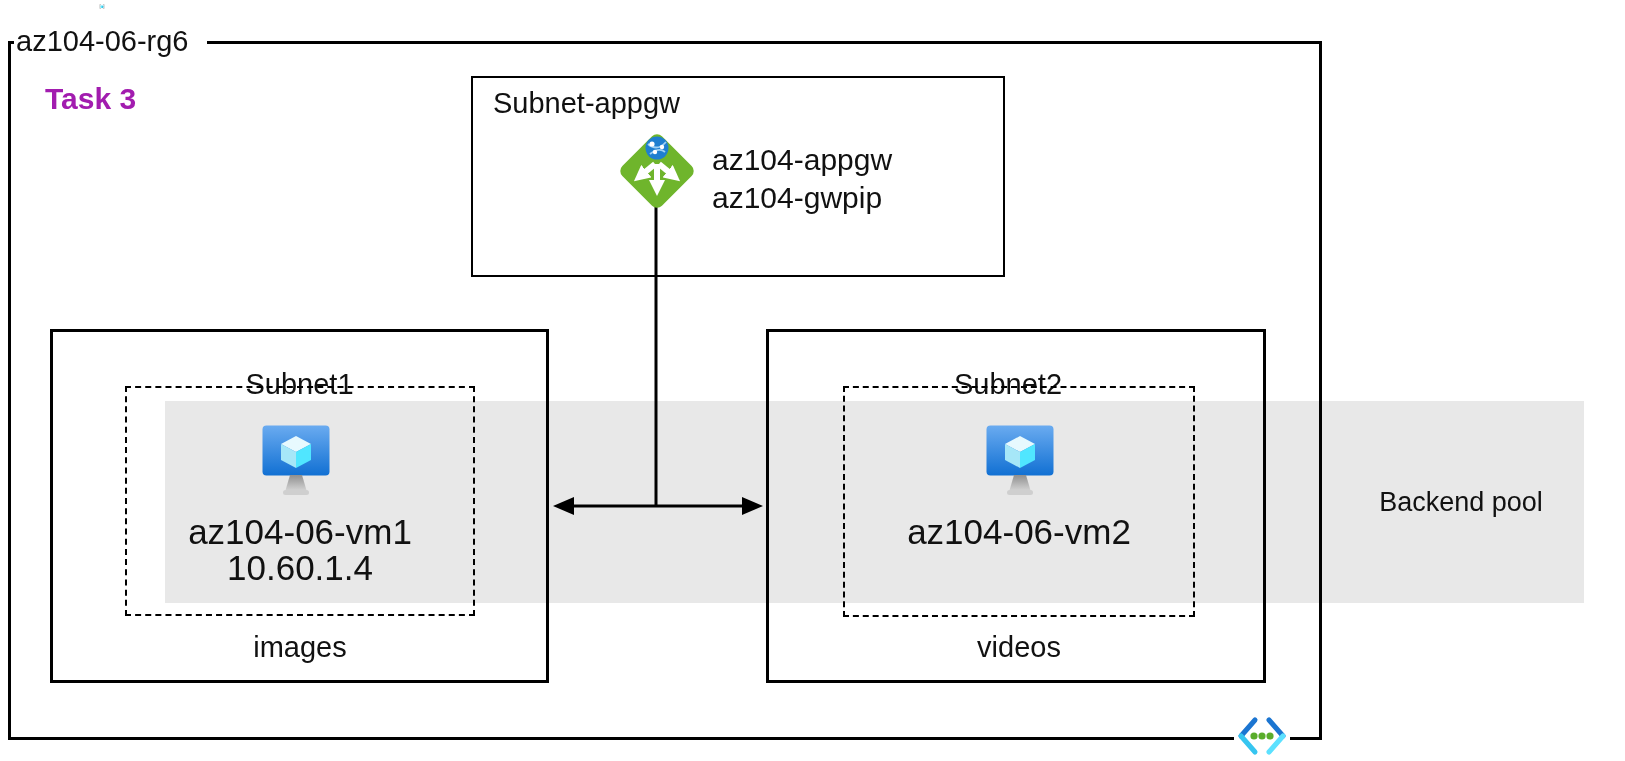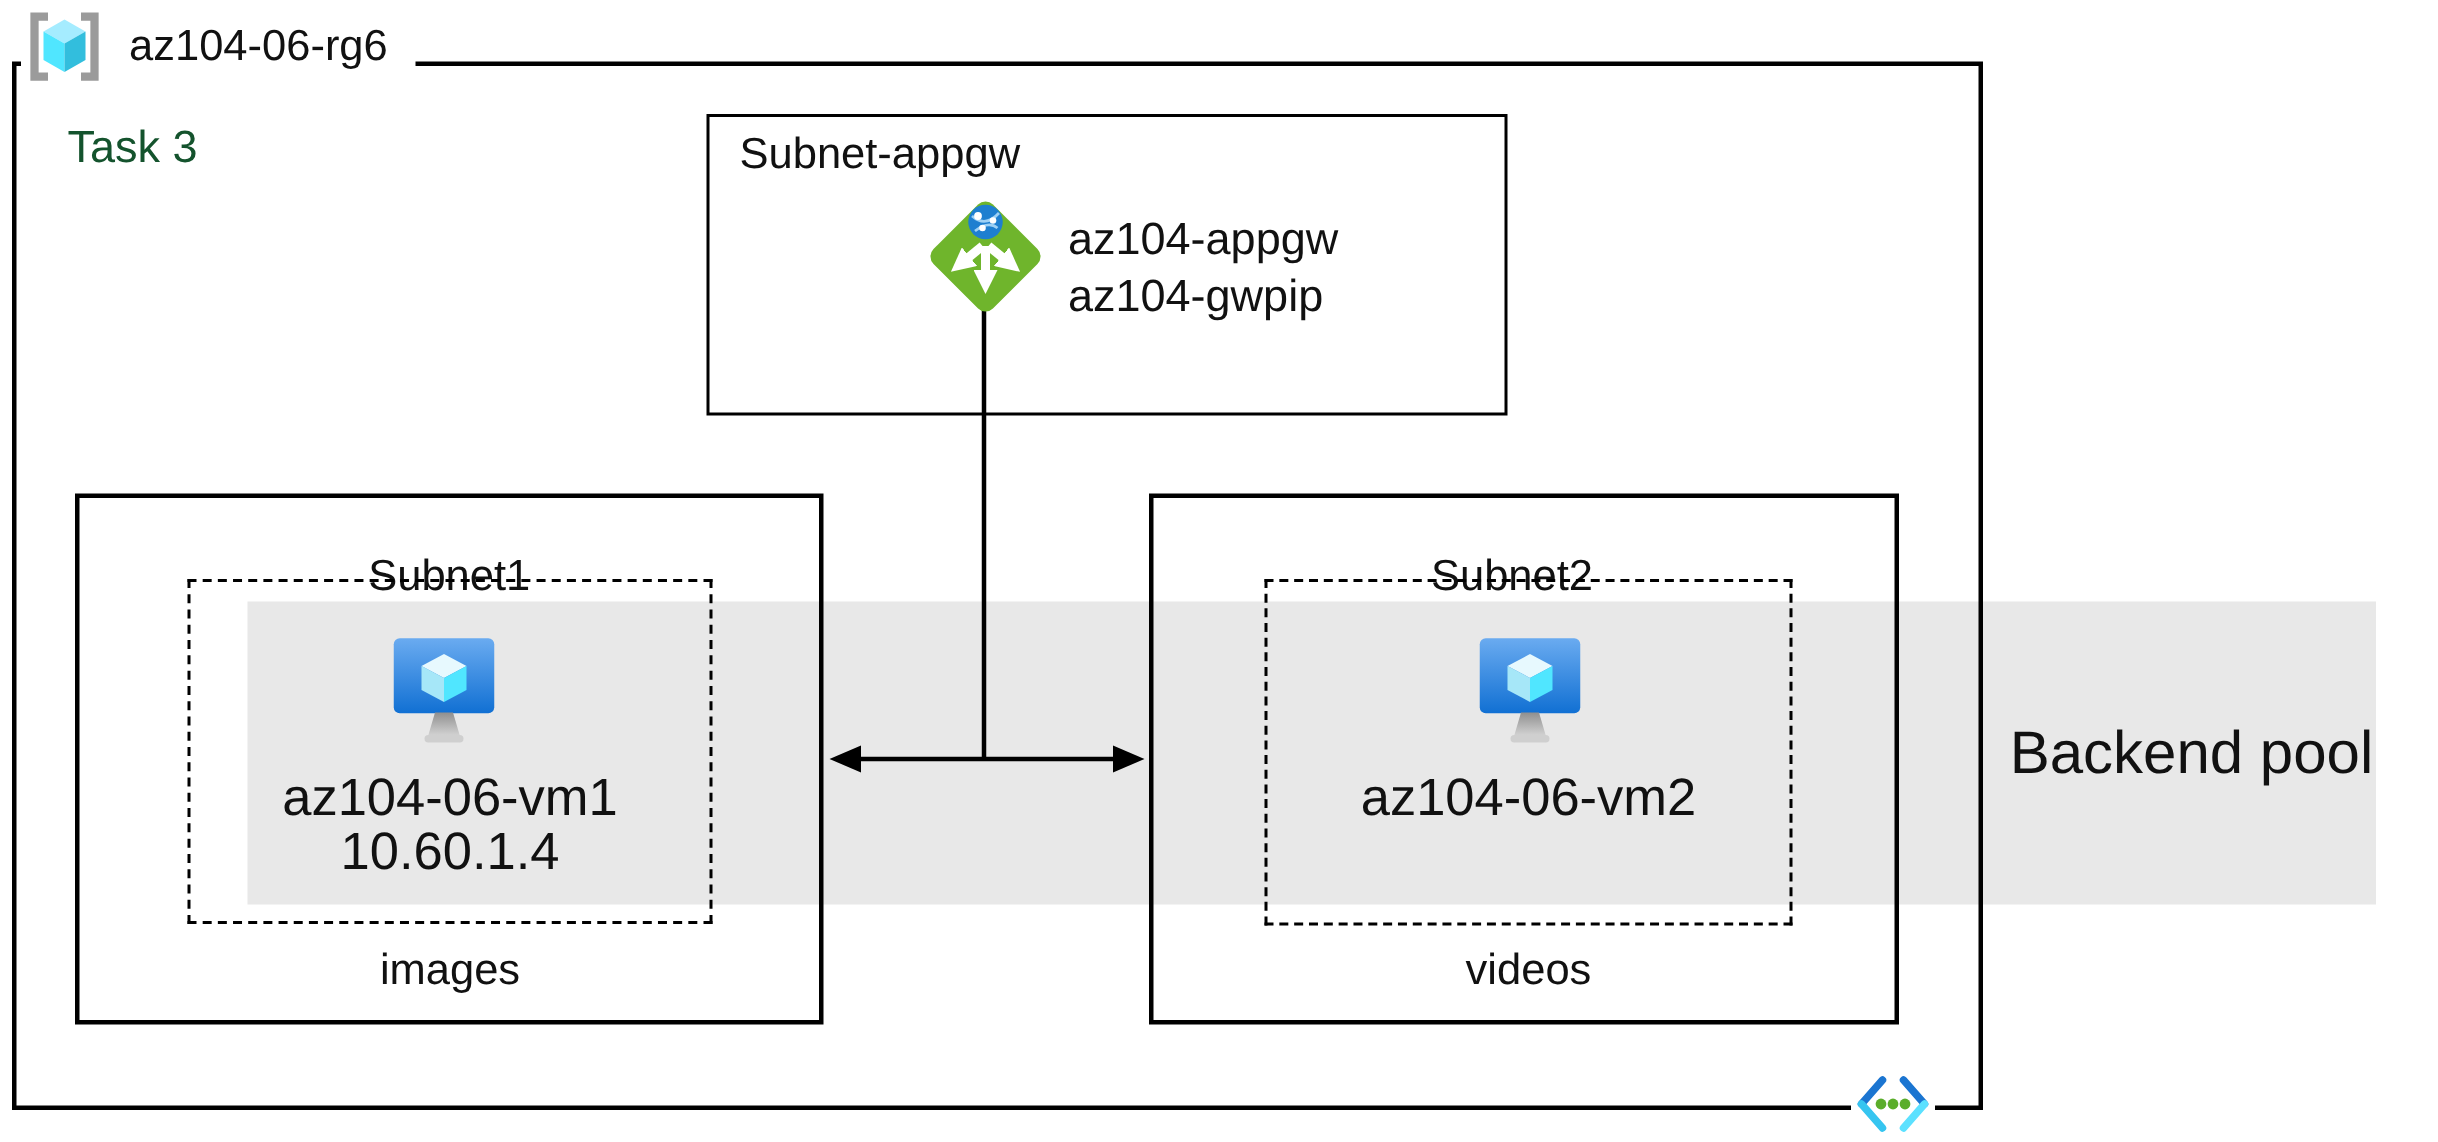--- a/index.html
+++ b/index.html
@@ -5,27 +5,27 @@
   html,body{margin:0;padding:0;background:#ffffff;}
   .canvas{
     position:relative;width:1625px;height:761px;background:#ffffff;overflow:hidden;
     font-family:"Liberation Sans","DejaVu Sans",sans-serif;color:#111111;
   }
   .abs{position:absolute;}
   .txt{font-size:29px;line-height:1.2;white-space:nowrap;}
 
   
   .backend-band{left:165px;top:401px;width:1419px;height:202px;background:#e8e8e8;}
-  .backend-label{left:1336px;top:401px;width:250px;height:202px;display:flex;align-items:center;justify-content:center;font-size:40px;}
+  .backend-label{left:1336px;top:401px;width:250px;height:202px;display:flex;align-items:center;justify-content:center;font-size:27px;}
 
   
   .rg-box{left:8px;top:41px;width:1314px;height:699px;border:3px solid #000;box-sizing:border-box;background:transparent;}
-  .rg-label{left:14px;top:4px;height:54px;display:flex;align-items:center;gap:16px;background:#ffffff;padding:0 18px 0 2px;}
+  .rg-label{left:14px;top:4px;height:54px;display:flex;align-items:center;gap:16px;background:#ffffff;padding:0 18px 0 2px;flex-direction:column;}
   .rg-name{font-size:29px;}
-  .task-label{left:45px;top:82px;font-size:30px;font-weight:normal;color:#14532d;}
+  .task-label{left:45px;top:82px;font-size:30px;font-weight:bold;color:#a21caf;}
 
   
   .appgw-box{left:471px;top:76px;width:534px;height:201px;border:2px solid #000;box-sizing:border-box;background:#fff;}
   .appgw-title{left:493px;top:86px;}
   .appgw-icon{left:615px;top:131px;}
   .appgw-names{left:712px;top:141px;font-size:30px;line-height:38px;}
 
   
   .subnet-box{top:329px;height:354px;border:3px solid #000;box-sizing:border-box;background:transparent;}
   .subnet1-box{left:50px;width:499px;}

